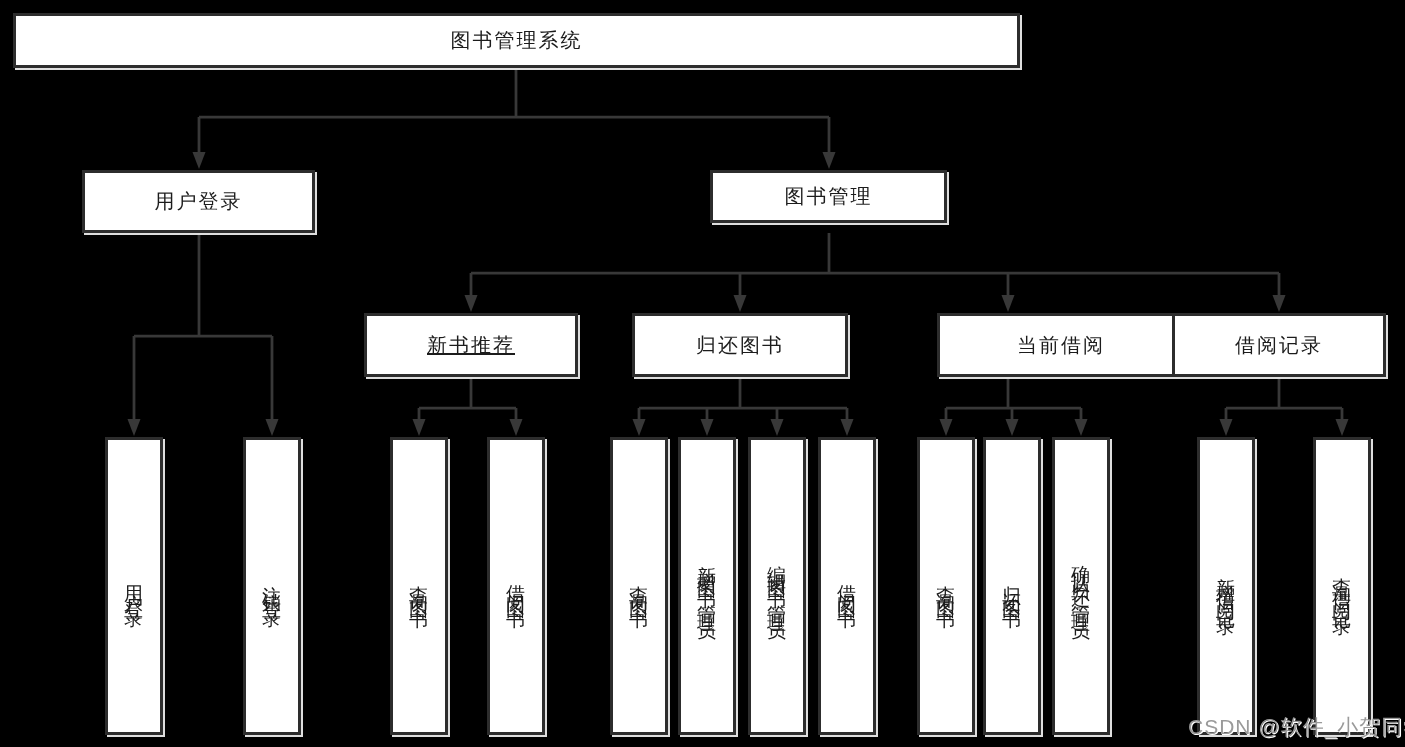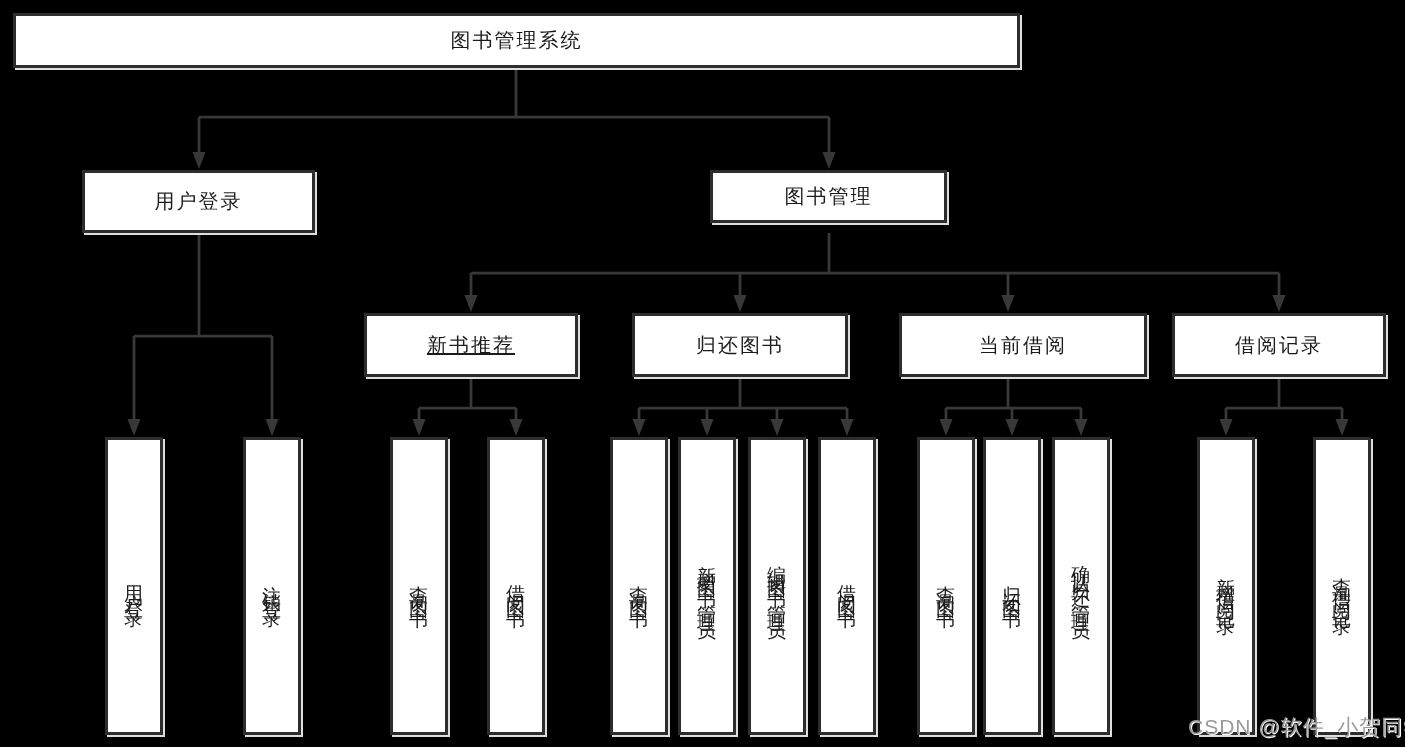--- a/index.html
+++ b/index.html
@@ -56,21 +56,21 @@
     line-height: 1;
   }
   
   #n-root            { left: 13px;   top: 13px;  width: 1007px; height: 55px; }
   
   #n-user-login      { left: 82px;   top: 170px; width: 233px;  height: 63px; }
   #n-book-mgmt       { left: 710px;  top: 170px; width: 237px;  height: 53px; }
   
   #n-new-book-rec    { left: 364px;  top: 313px; width: 214px;  height: 64px; text-decoration: underline; }
   #n-book-borrow     { left: 632px;  top: 313px; width: 216px;  height: 64px; }
-  #n-current-borrow  { left: 899px;  top: 313px; width: 248px;  height: 64px; }
+  #n-current-borrow  { left: 937px;  top: 313px; width: 248px;  height: 64px; }
   #n-borrow-history  { left: 1172px; top: 313px; width: 214px;  height: 64px; }
   
   .leaf { top: 437px; width: 58px; height: 298px; }
   #l-user-login   { left: 105px; }
   #l-logout       { left: 243px; }
   #l-rec-query    { left: 390px; }
   #l-rec-borrow   { left: 487px; }
   #l-bb-query     { left: 610px; }
   #l-bb-add       { left: 678px; }
   #l-bb-edit      { left: 748px; }

